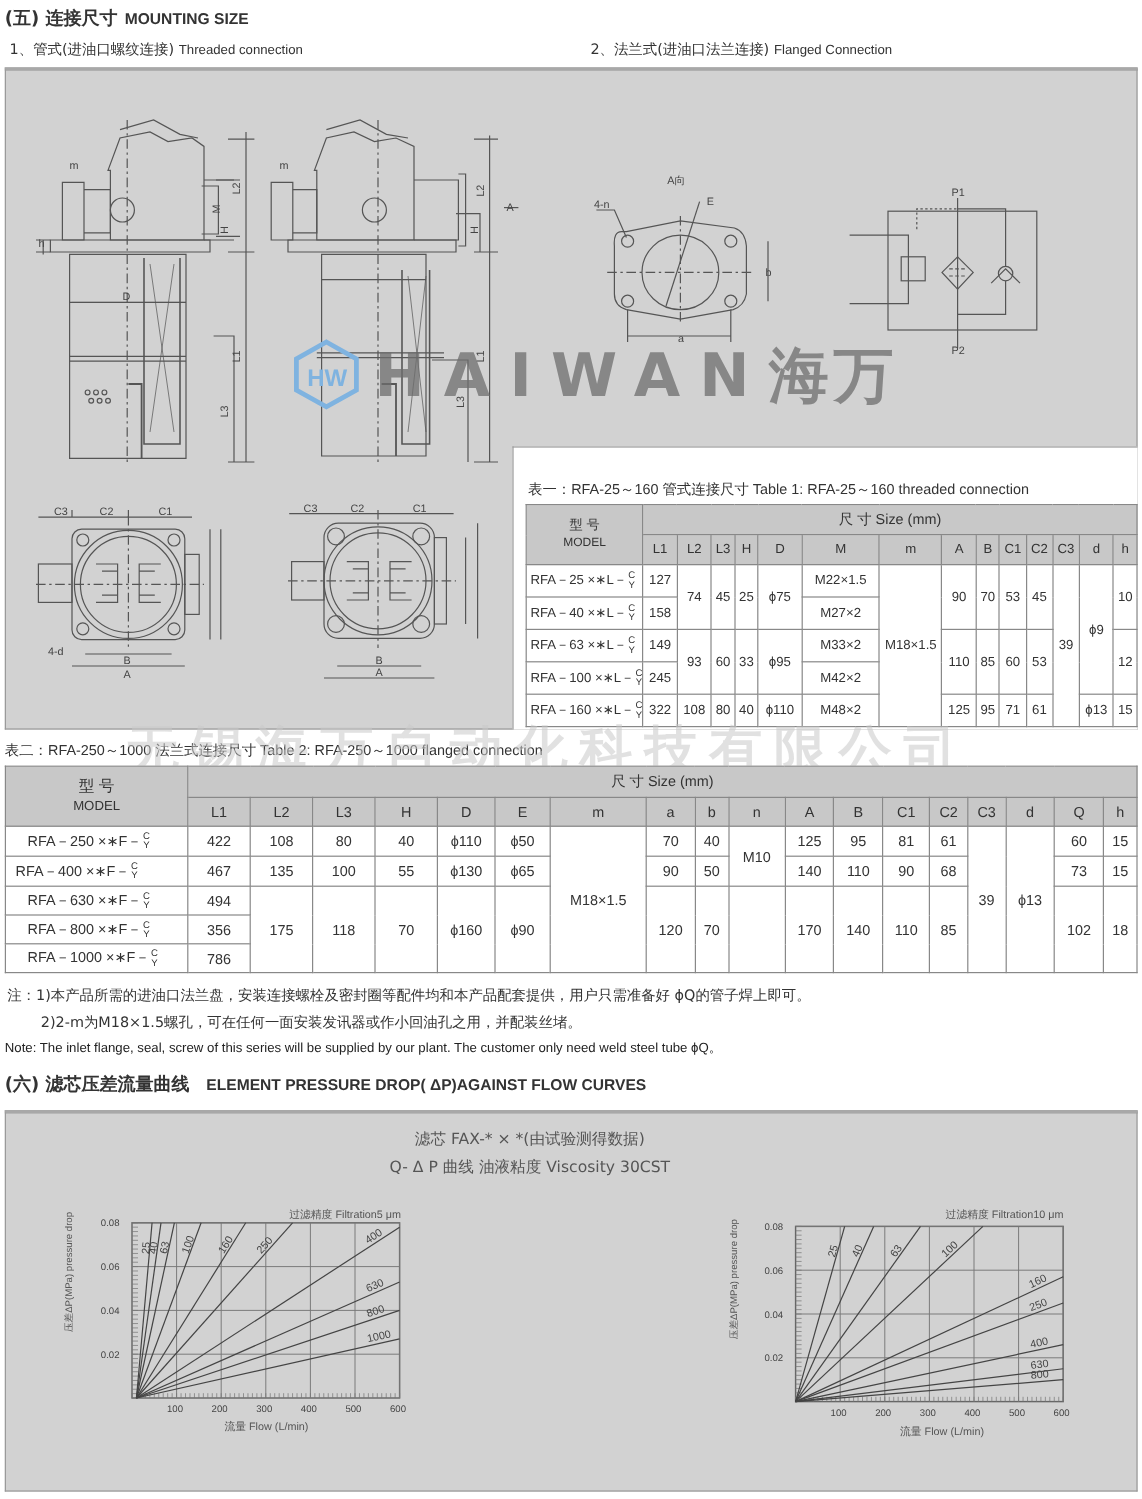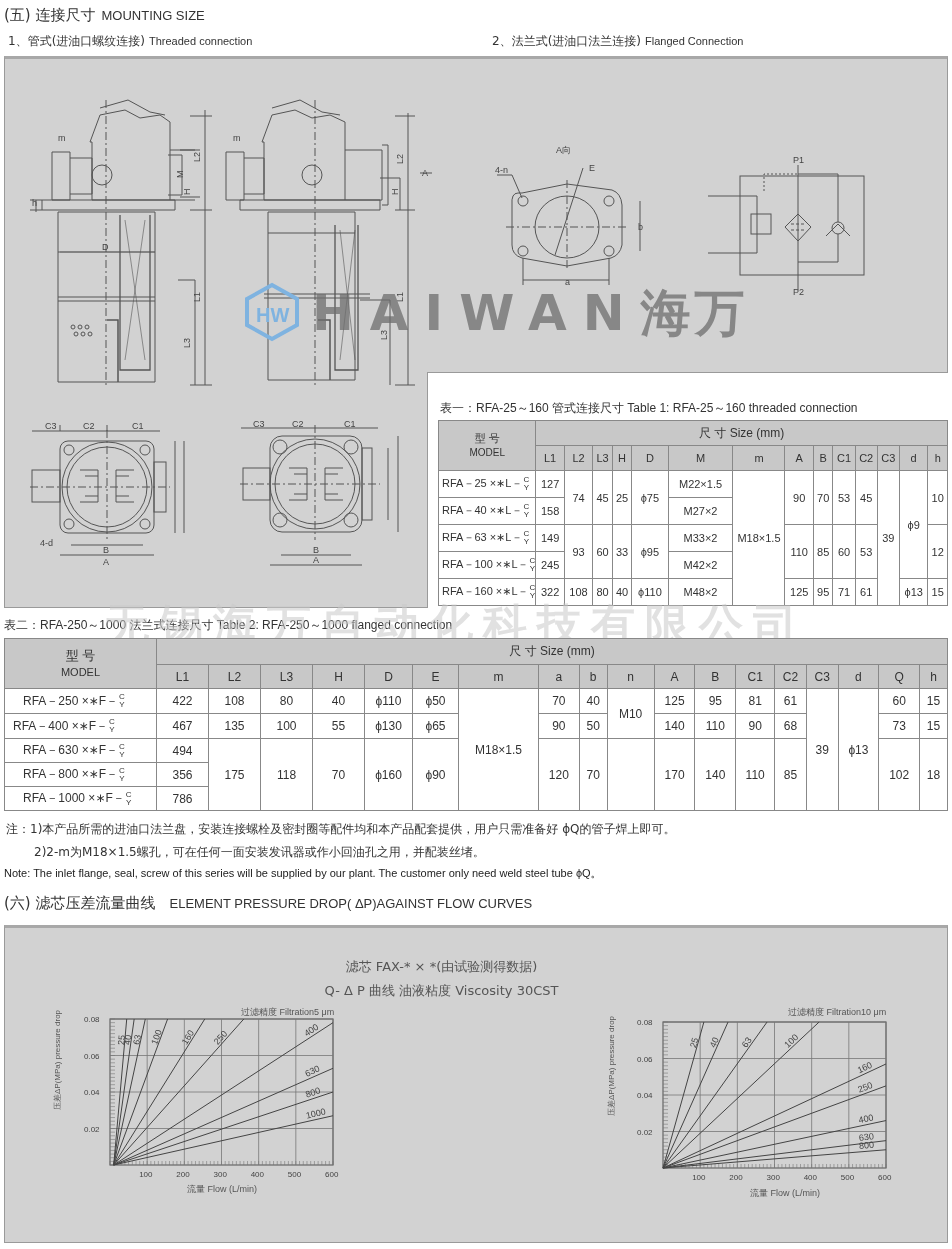--- a/index.html
+++ b/index.html
@@ -1,18 +1,18 @@
 <!DOCTYPE html>
 <html><head>
 <meta charset="utf-8">
 <style>
   * { box-sizing: border-box; margin: 0; padding: 0; }
   body { width: 952px; height: 1249px; background: #ffffff; font-family: "DejaVu Sans", sans-serif; color: #333; position: relative; overflow: hidden; }
   .abs { position: absolute; }
-  .sec-title { font-size: 15px; color: #333; }
+  .sec-title { font-size: 15px; color: #333; font-weight: bold; }
   .sec-title .en { font-family: "Liberation Sans", sans-serif; font-size: 13px; margin-left: 6px; }
   .sub-title { font-size: 12px; color: #333; }
   .sub-title .en { font-family: "Liberation Sans", sans-serif; font-size: 11px; margin-left: 4px; }
   .panel { background: #d2d2d2; border: 1px solid #9a9a9a; }
   .panel-top { border-top: 3px solid #a8a8a8; }
   table.spec { border-collapse: collapse; background: #fff; font-family: "Liberation Sans", sans-serif; font-size: 11px; color: #333; }
   table.spec td, table.spec th { border: 1px solid #888; text-align: center; padding: 0; font-weight: normal; }
   table.spec th { background: #c8c8c8; }
   table.spec td.model { text-align: left; padding-left: 3px; white-space: nowrap; }
   table.spec .frac { display: inline-block; vertical-align: middle; font-size: 8px; line-height: 8px; text-align: center; margin-left: 1px; }
@@ -383,21 +383,21 @@
 
 <div class="abs note" style="left:6px;top:821px;">注：1)本产品所需的进油口法兰盘，安装连接螺栓及密封圈等配件均和本产品配套提供，用户只需准备好 ϕQ的管子焊上即可。</div>
 <div class="abs note" style="left:34px;top:844px;">2)2-m为M18×1.5螺孔，可在任何一面安装发讯器或作小回油孔之用，并配装丝堵。</div>
 <div class="abs note-en" style="left:4px;top:866px;">Note: The inlet flange, seal, screw of this series will be supplied by our plant. The customer only need weld steel tube  ϕQ。</div>
 
 <div class="abs sec-title" style="left:4px;top:894px;">
   <span>(六) 滤芯压差流量曲线</span><span class="en" style="margin-left:14px;margin-top:17px;">ELEMENT PRESSURE DROP( ΔP)AGAINST FLOW CURVES</span>
 </div>
 
 <div class="abs panel panel-top" style="left:4px;top:925px;width:944px;height:318px;"></div>
-<div class="abs" style="left:4px;top:940px;width:875px;margin-top:18px;">
+<div class="abs" style="left:4px;top:940px;width:875px;">
   <div class="chart-title">滤芯 FAX-* × *(由试验测得数据)</div>
   <div class="chart-title" style="margin-top:6px;">Q- Δ P 曲线 油液粘度 Viscosity 30CST</div>
 </div>
 
 <svg id="chart1" class="abs" style="left:40px;top:1000px;" width="310" height="200">
   <g id="c1-grid">
       <rect x="70" y="19" width="223" height="146" fill="none" stroke="#666" stroke-width="1.2"></rect>
       <line x1="107.16666666666666" y1="19" x2="107.16666666666666" y2="165" stroke="#777" stroke-width="0.8"></line>
       <text x="99.16666666666666" y="177" font-size="8" fill="#444">100</text>
       <line x1="144.33333333333331" y1="19" x2="144.33333333333331" y2="165" stroke="#777" stroke-width="0.8"></line>

